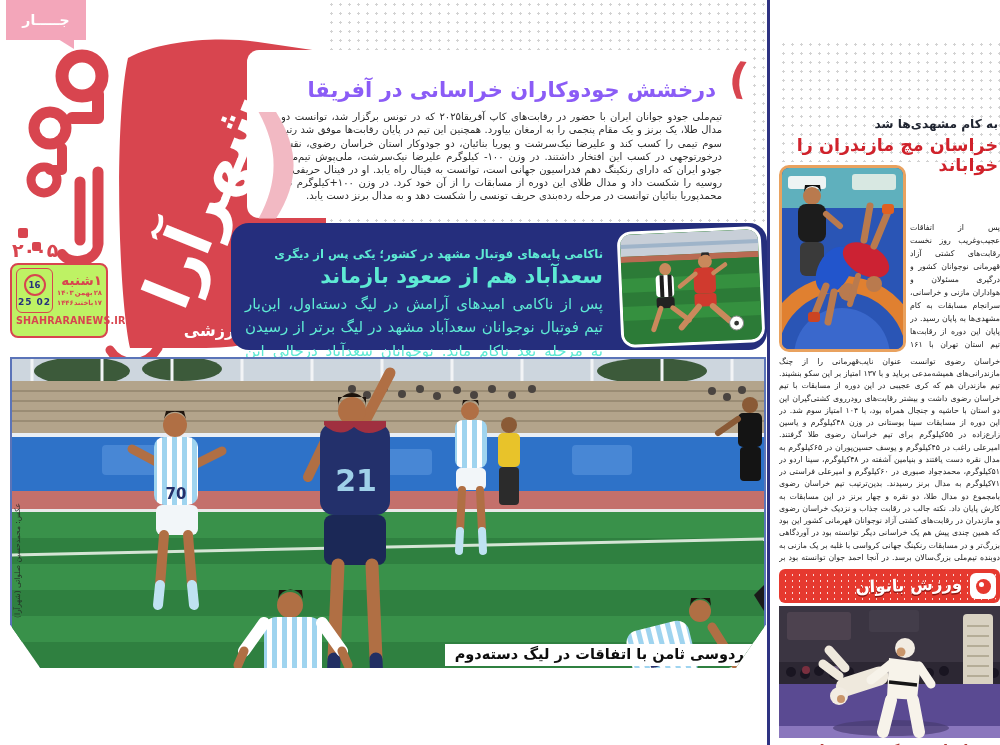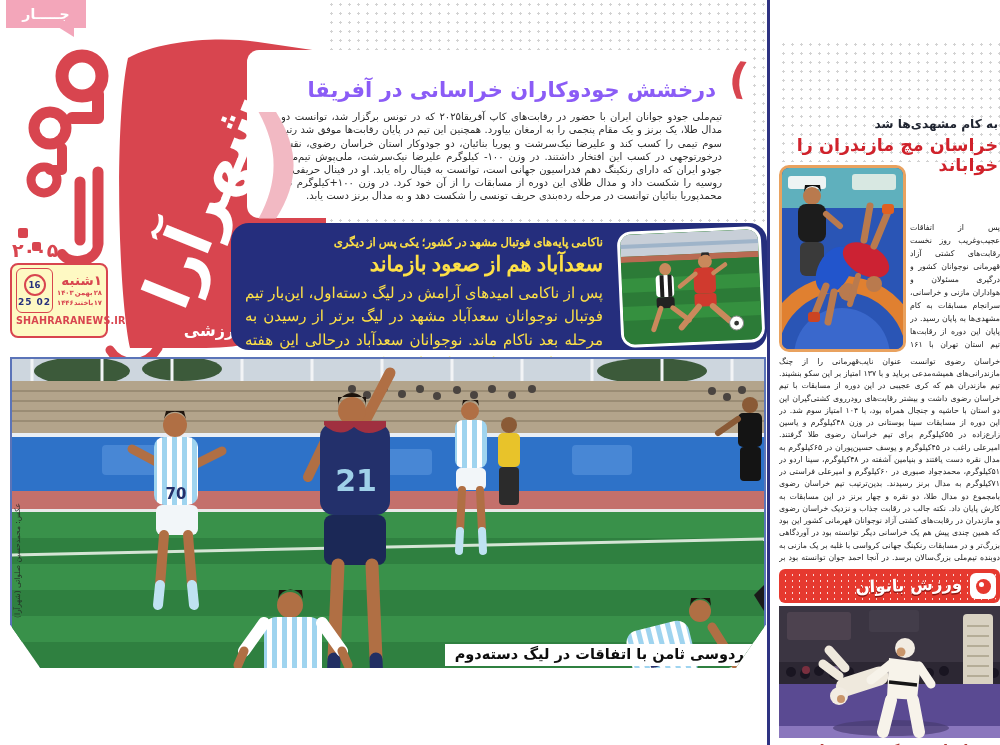--- a/index.html
+++ b/index.html
@@ -2,29 +2,29 @@
 <html lang="fa"><head>
 <meta charset="utf-8">
 <style>
   html,body{margin:0;padding:0;background:#e9e9e9;}
   #page{position:relative;width:1000px;height:745px;background:#fff;overflow:hidden;
         font-family:"DejaVu Sans",sans-serif;direction:rtl;}
   .abs{position:absolute;}
   .dots{background-image:radial-gradient(circle,#d2d2d2 1px,transparent 1.35px);
         background-size:9px 9px;}
   
-  #tab-jar{left:6px;top:0;width:80px;height:28px;background:#f3a6ba;color:#fff;
+  #tab-jar{left:6px;top:0;width:80px;height:40px;background:#f3a6ba;color:#fff;
            font-weight:bold;font-size:14px;display:flex;align-items:center;justify-content:center;}
   #tab-jar::after{content:"";position:absolute;right:12px;bottom:-9px;width:0;height:0;
            border-right:16px solid #f3a6ba;border-bottom:10px solid transparent;}
   
   #issue-number{left:12px;top:239px;width:94px;text-align:left;color:#d8454f;
            font-size:19px;font-weight:bold;letter-spacing:10px;direction:ltr;}
   #date-box{left:10px;top:263px;width:98px;height:75px;border:2.5px solid #d8454f;border-radius:8px;
-           background:#fef9c3;box-sizing:border-box;padding:3px 4px 2px;display:flex;flex-direction:column;}
+           background:#bef264;box-sizing:border-box;padding:3px 4px 2px;display:flex;flex-direction:column;}
   #date-top{display:flex;gap:4px;height:45px;direction:ltr;}
   #mini-date{width:35px;border:1.5px solid #d8454f;border-radius:6px;display:flex;flex-direction:column;
            align-items:center;justify-content:center;gap:1px;}
   #greg-circle{width:18px;height:18px;border:2px solid #d8454f;border-radius:50%;display:flex;
            align-items:center;justify-content:center;font-size:8.5px;font-weight:bold;color:#26307c;}
   #greg-rest{font-size:9px;font-weight:bold;color:#26307c;letter-spacing:1px;}
   #dates-fa{flex:1;direction:rtl;display:flex;flex-direction:column;justify-content:center;}
   #day-name{color:#d8454f;font-weight:bold;font-size:13.5px;line-height:1.1;}
   .date-line{display:flex;justify-content:space-between;font-size:6.8px;font-weight:bold;color:#d8454f;line-height:1.5;}
   #site-url{font-size:9.6px;font-weight:bold;color:#d8454f;text-align:center;letter-spacing:.2px;
@@ -38,21 +38,21 @@
            padding:16px 30px 6px 34px;}
   #judo-headline{color:#8b5cf6;font-size:21px;font-weight:bold;text-align:right;line-height:1.2;margin:12px 6px 7px 0;}
   #judo-body{font-size:10px;line-height:1.32;text-align:justify;color:#2b2b2b;}
   .paren{position:absolute;font-weight:bold;line-height:1;}
   #paren-right{right:4px;top:8px;color:#d8454f;font-size:42px;transform:rotate(6deg);}
   #paren-left{left:2px;bottom:-4px;color:#f2b9c3;font-size:120px;}
   
   #football-box{left:231px;top:223px;width:536px;height:127px;background:#252e7d;border-radius:18px;}
   #fb-photo{left:388px;top:6px;width:138px;height:110px;border:3.5px solid #fff;border-radius:14px;
            transform:rotate(-2.5deg);overflow:hidden;background:#2c7b37;}
-  #fb-text{right:164px;left:14px;top:12px;text-align:right;color:#fde047;font-family:Liberation Serif, serif;}
+  #fb-text{right:164px;left:14px;top:24px;text-align:right;color:#5eead4;}
   #fb-kicker{font-size:11.6px;font-weight:bold;}
   #fb-headline{font-size:21px;font-weight:bold;margin:3px 0 5px;}
   #fb-body{font-size:15px;line-height:1.55;text-align:justify;}
   
   #main-photo{left:10px;top:357px;width:756px;height:311px;border:2px solid #5b74b8;box-sizing:border-box;
            clip-path:polygon(0 0,100% 0,100% 86%,96% 100%,4% 100%,0 86%);background:#e5e5e5;}
   .cap-strip{position:absolute;right:0;background:#fff;color:#0d0d0d;font-weight:bold;font-size:14.5px;
            padding:2px 10px 4px;white-space:nowrap;}
   #cap1{top:285px;}
   #cap2{top:315px;}

